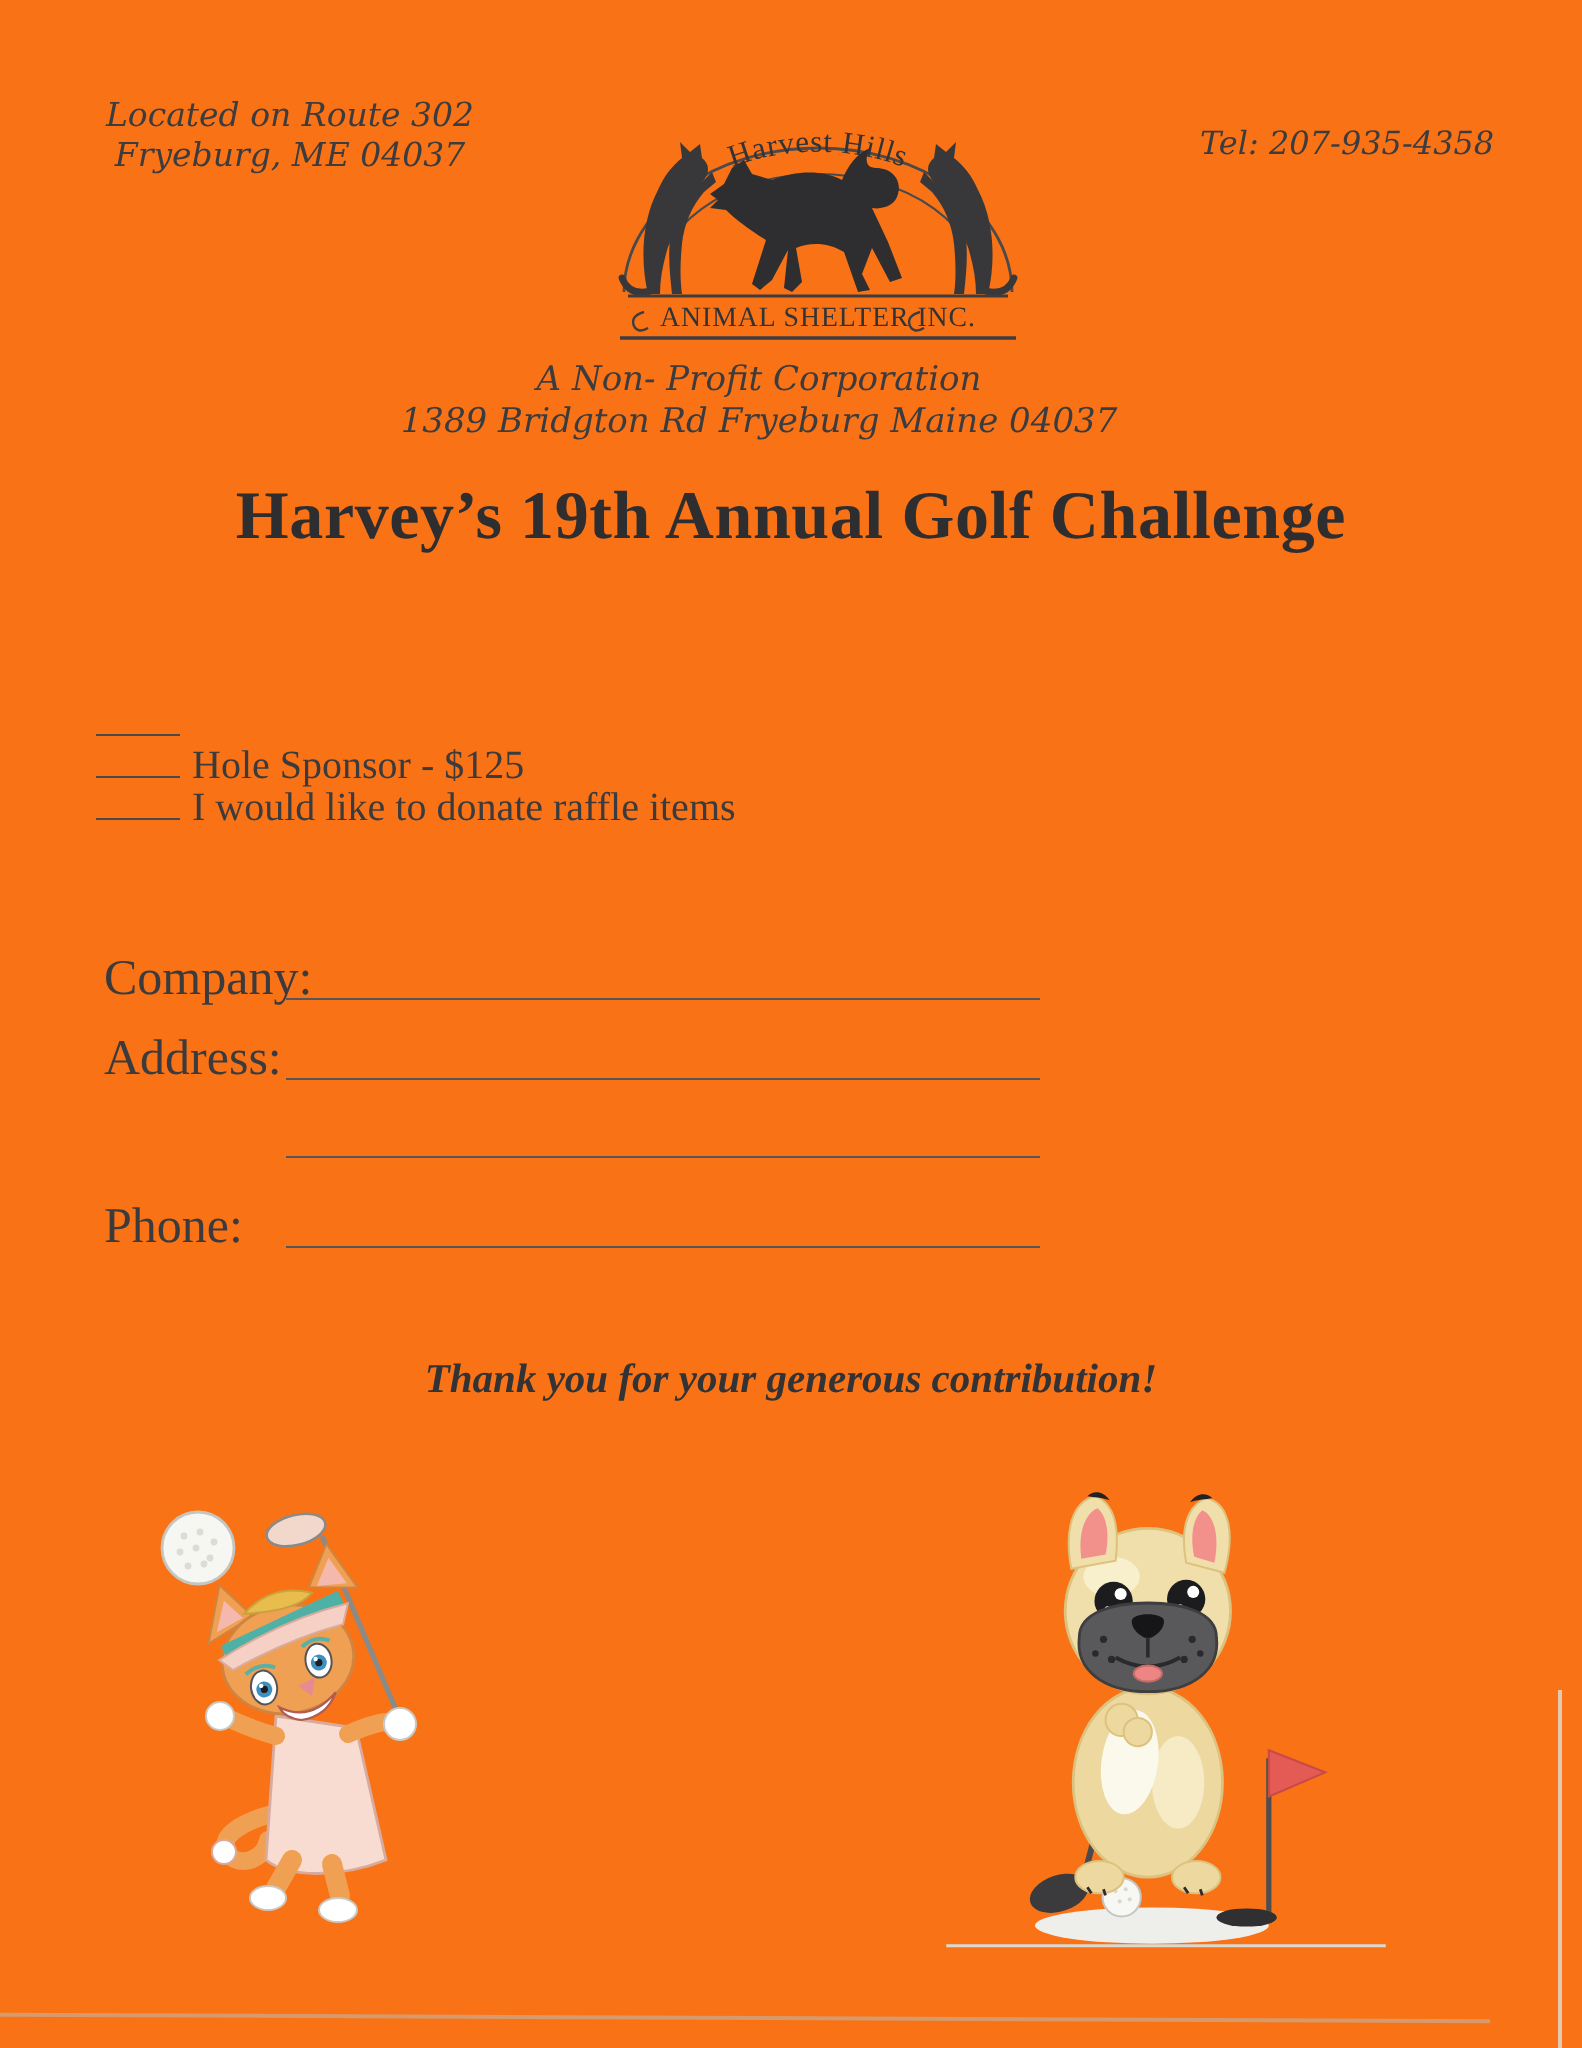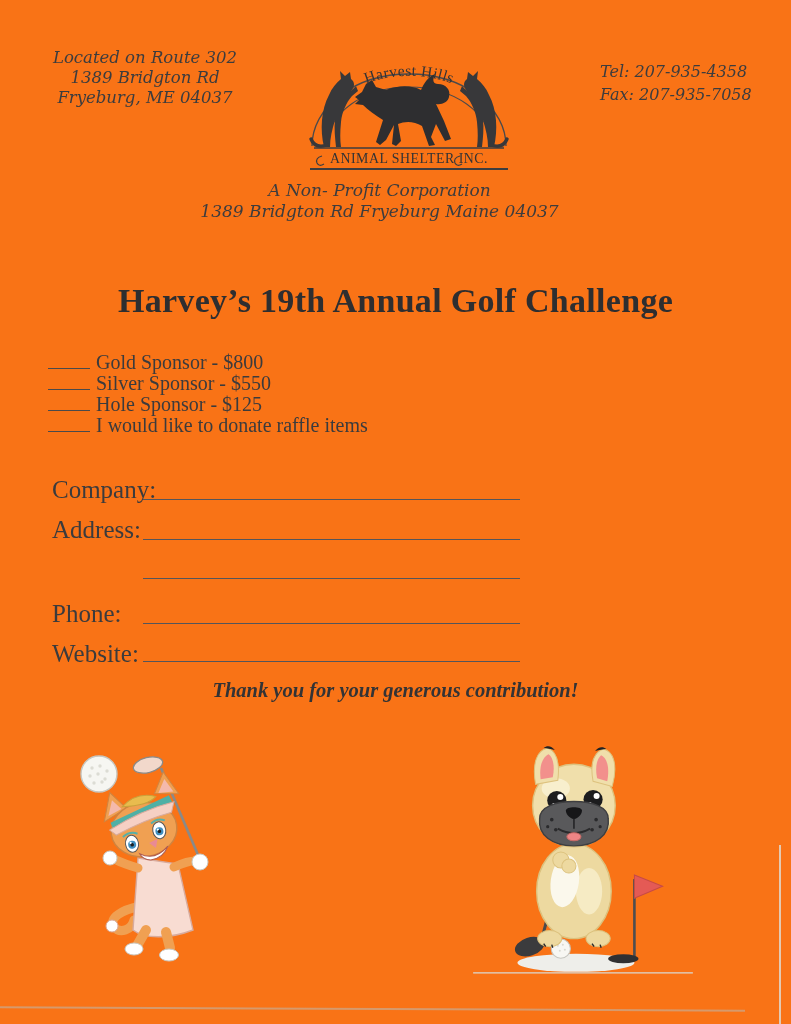--- a/index.html
+++ b/index.html
@@ -11,21 +11,21 @@
   .abs{position:absolute;}
 
   
   .loc-block{left:50px;top:48px;width:190px;text-align:center;
     font-size:16.5px;line-height:20px;}
   .contact-block{left:600px;top:60px;font-size:16px;line-height:23px;white-space:nowrap;}
   .org-block{left:0;top:180px;width:791px;text-align:center;
     font-size:17px;line-height:21px;transform:translateX(-16px);}
 
   
-  .title-block{left:0;top:240px;width:791px;text-align:center;color:#2e2e30;margin-top:42px;}
+  .title-block{left:0;top:240px;width:791px;text-align:center;color:#2e2e30;}
   .title-main{font-size:34px;font-weight:bold;letter-spacing:.3px;}
   .title-sub{font-size:32px;font-weight:bold;font-style:italic;margin-top:3px;}
 
   
   .options{left:48px;top:351px;}
   .opt-row{height:21px;font-size:20px;white-space:nowrap;color:#3b3b3d;}
   .blank-line{display:inline-block;width:42px;height:15px;
     border-bottom:1.6px solid #4a4a4c;margin-right:6px;}
 
   
@@ -44,27 +44,25 @@
 
   svg text{font-family:"Liberation Serif",serif;}
 </style>
 </head>
 <body>
 
 <div id="page">
 
   <div class="abs hand loc-block">
     <div>Located on Route 302</div>
-    <div>1389 Bridgton Rd</div>
     <div>Fryeburg, ME 04037</div>
   </div>
 
   <div class="abs hand contact-block">
     <div>Tel: 207-935-4358</div>
-    <div>Fax: 207-935-7058</div>
   </div>
 
   <svg class="abs" style="left:300px;top:50px;" width="218" height="126" viewBox="0 0 218 126">
 
     <path d="M 12 96 A 97 72 0 0 1 206 96" fill="none" stroke="#4a4a4c" stroke-width="1.4"></path>
     <path d="M 27 96 A 82 59 0 0 1 191 96" fill="none" stroke="#4a4a4c" stroke-width="1.1"></path>
 
     <path id="lg-arc" d="M 42 50 A 74 42 0 0 1 176 50" fill="none"></path>
     <text font-size="15.5" fill="#333335" letter-spacing=".4">
       <textPath href="#lg-arc" startOffset="50%" text-anchor="middle">Harvest Hills</textPath>
@@ -96,24 +94,21 @@
     <div>A Non- Profit Corporation</div>
     <div>1389 Bridgton Rd Fryeburg Maine 04037</div>
   </div>
 
   <div class="abs title-block">
     <div class="title-main">Harvey’s 19th Annual Golf Challenge</div>
   </div>
 
   <div class="abs options">
     <div class="opt-row">
-      <span class="blank-line"></span><span>Gold Sponsor - $800</span>
-    </div>
-    <div class="opt-row">
-      <span class="blank-line"></span><span>Silver Sponsor - $550</span>
+      <span class="blank-line"></span>
     </div>
     <div class="opt-row">
       <span class="blank-line"></span><span>Hole Sponsor - $125</span>
     </div>
     <div class="opt-row">
       <span class="blank-line"></span><span>I would like to donate raffle items</span>
     </div>
   </div>
 
   <div class="f-row" style="top:476px;">
@@ -122,24 +117,20 @@
   </div>
   <div class="f-row" style="top:516px;">
     <span class="f-label">Address:</span>
     <span class="f-line"></span>
   </div>
   <div class="f-row" style="top:555px;">
     <span class="f-line"></span>
   </div>
   <div class="f-row" style="top:600px;text-align:right;">
     <span class="f-label">Phone:</span>
-    <span class="f-line"></span>
-  </div>
-  <div class="f-row" style="top:640px;height:22px;">
-    <span class="f-label">Website:</span>
     <span class="f-line"></span>
   </div>
 
   <div class="abs thanks">Thank you for your generous contribution!</div>
 
   <svg class="abs" style="left:42px;top:738px;" width="200" height="230" viewBox="0 0 200 230">
 
     <g>
       <circle cx="57" cy="36" r="18" fill="#f6f6f2" stroke="#c6c6c0" stroke-width="1.4"></circle>
       <g fill="#dcdcd4">

